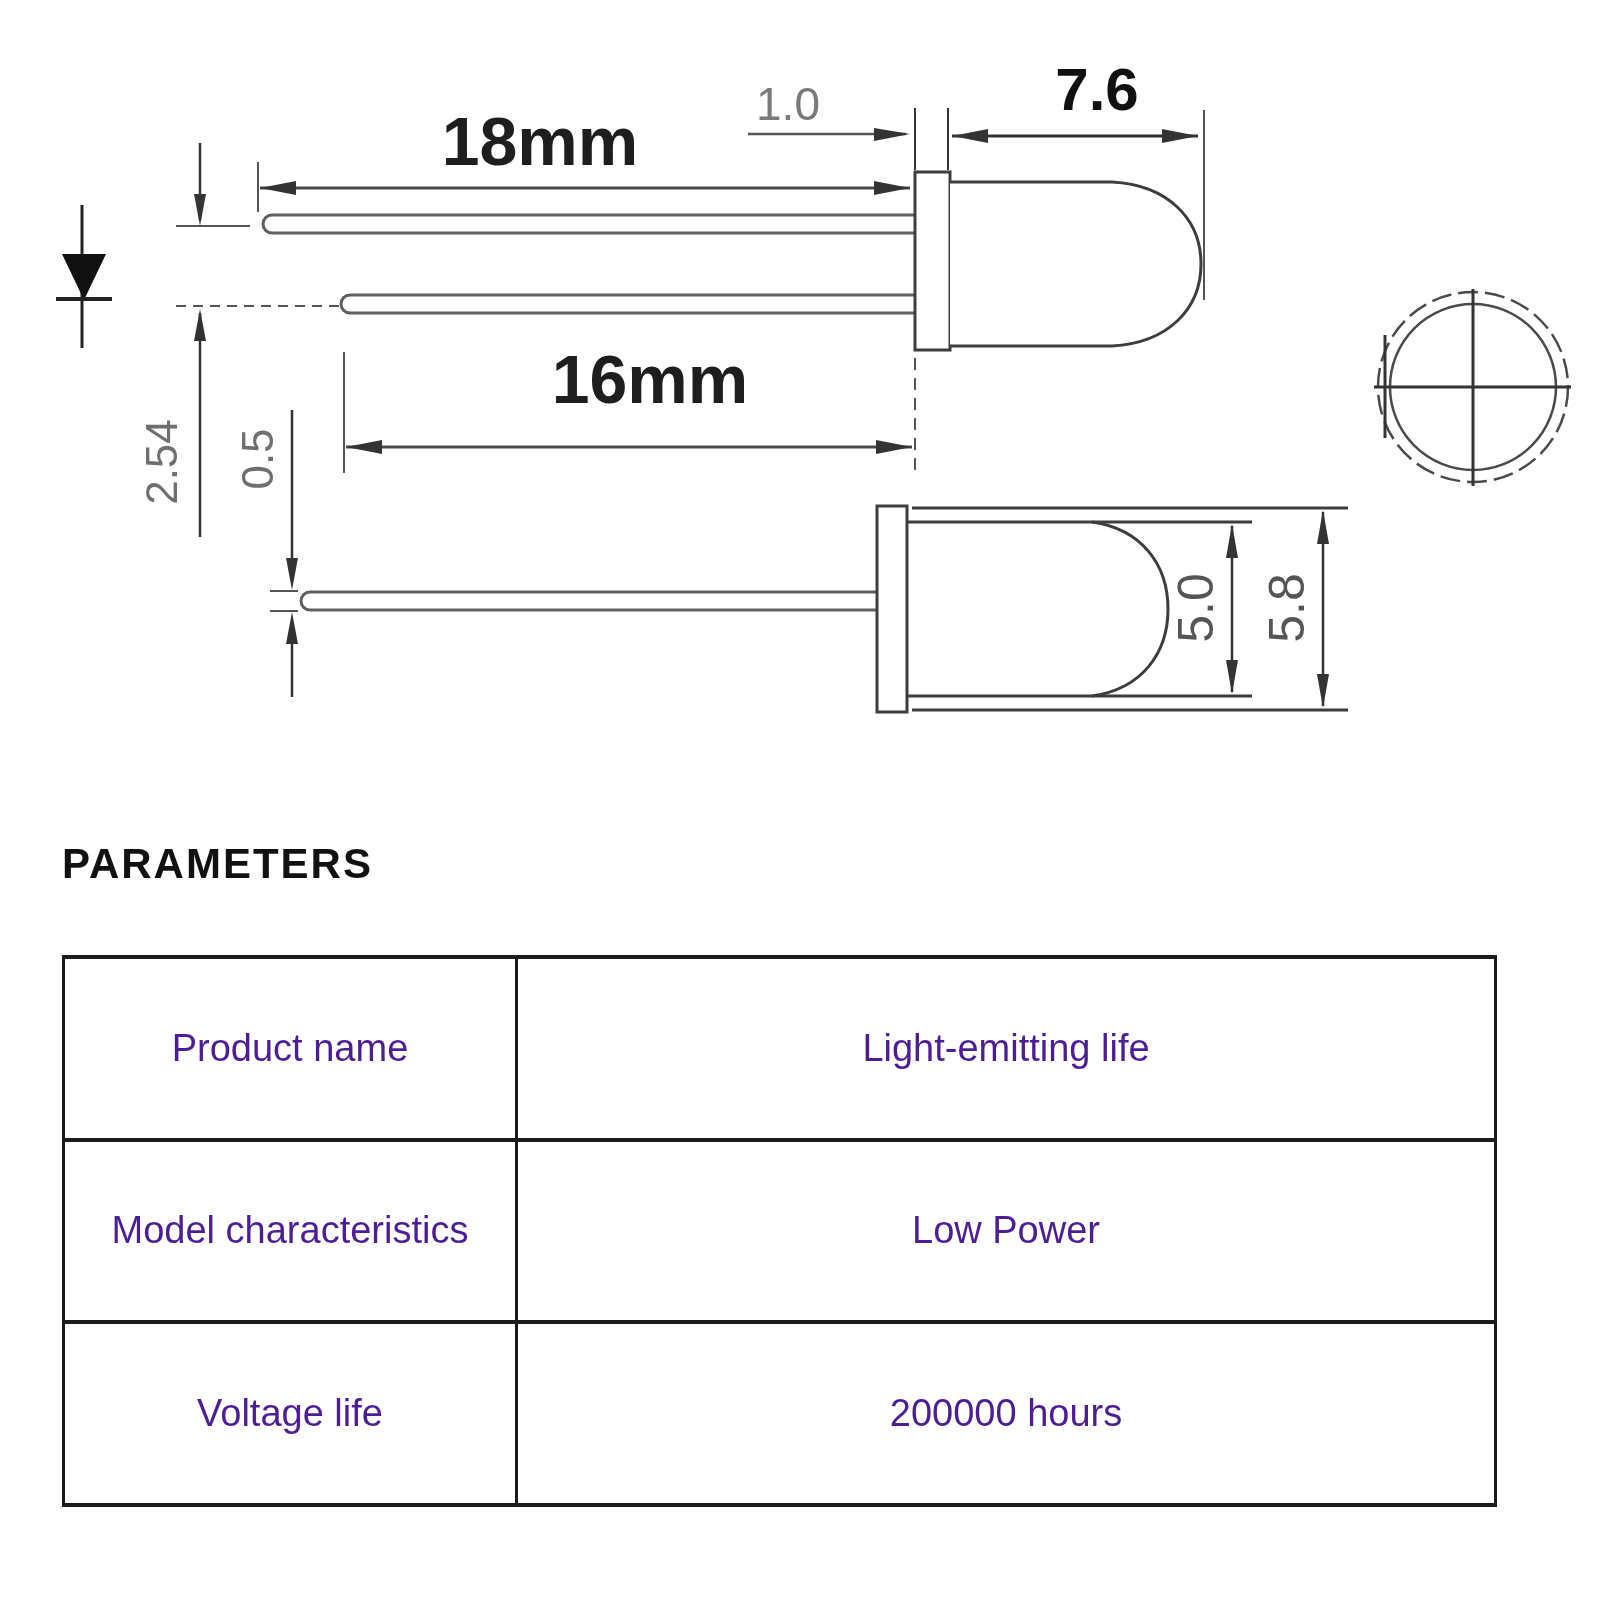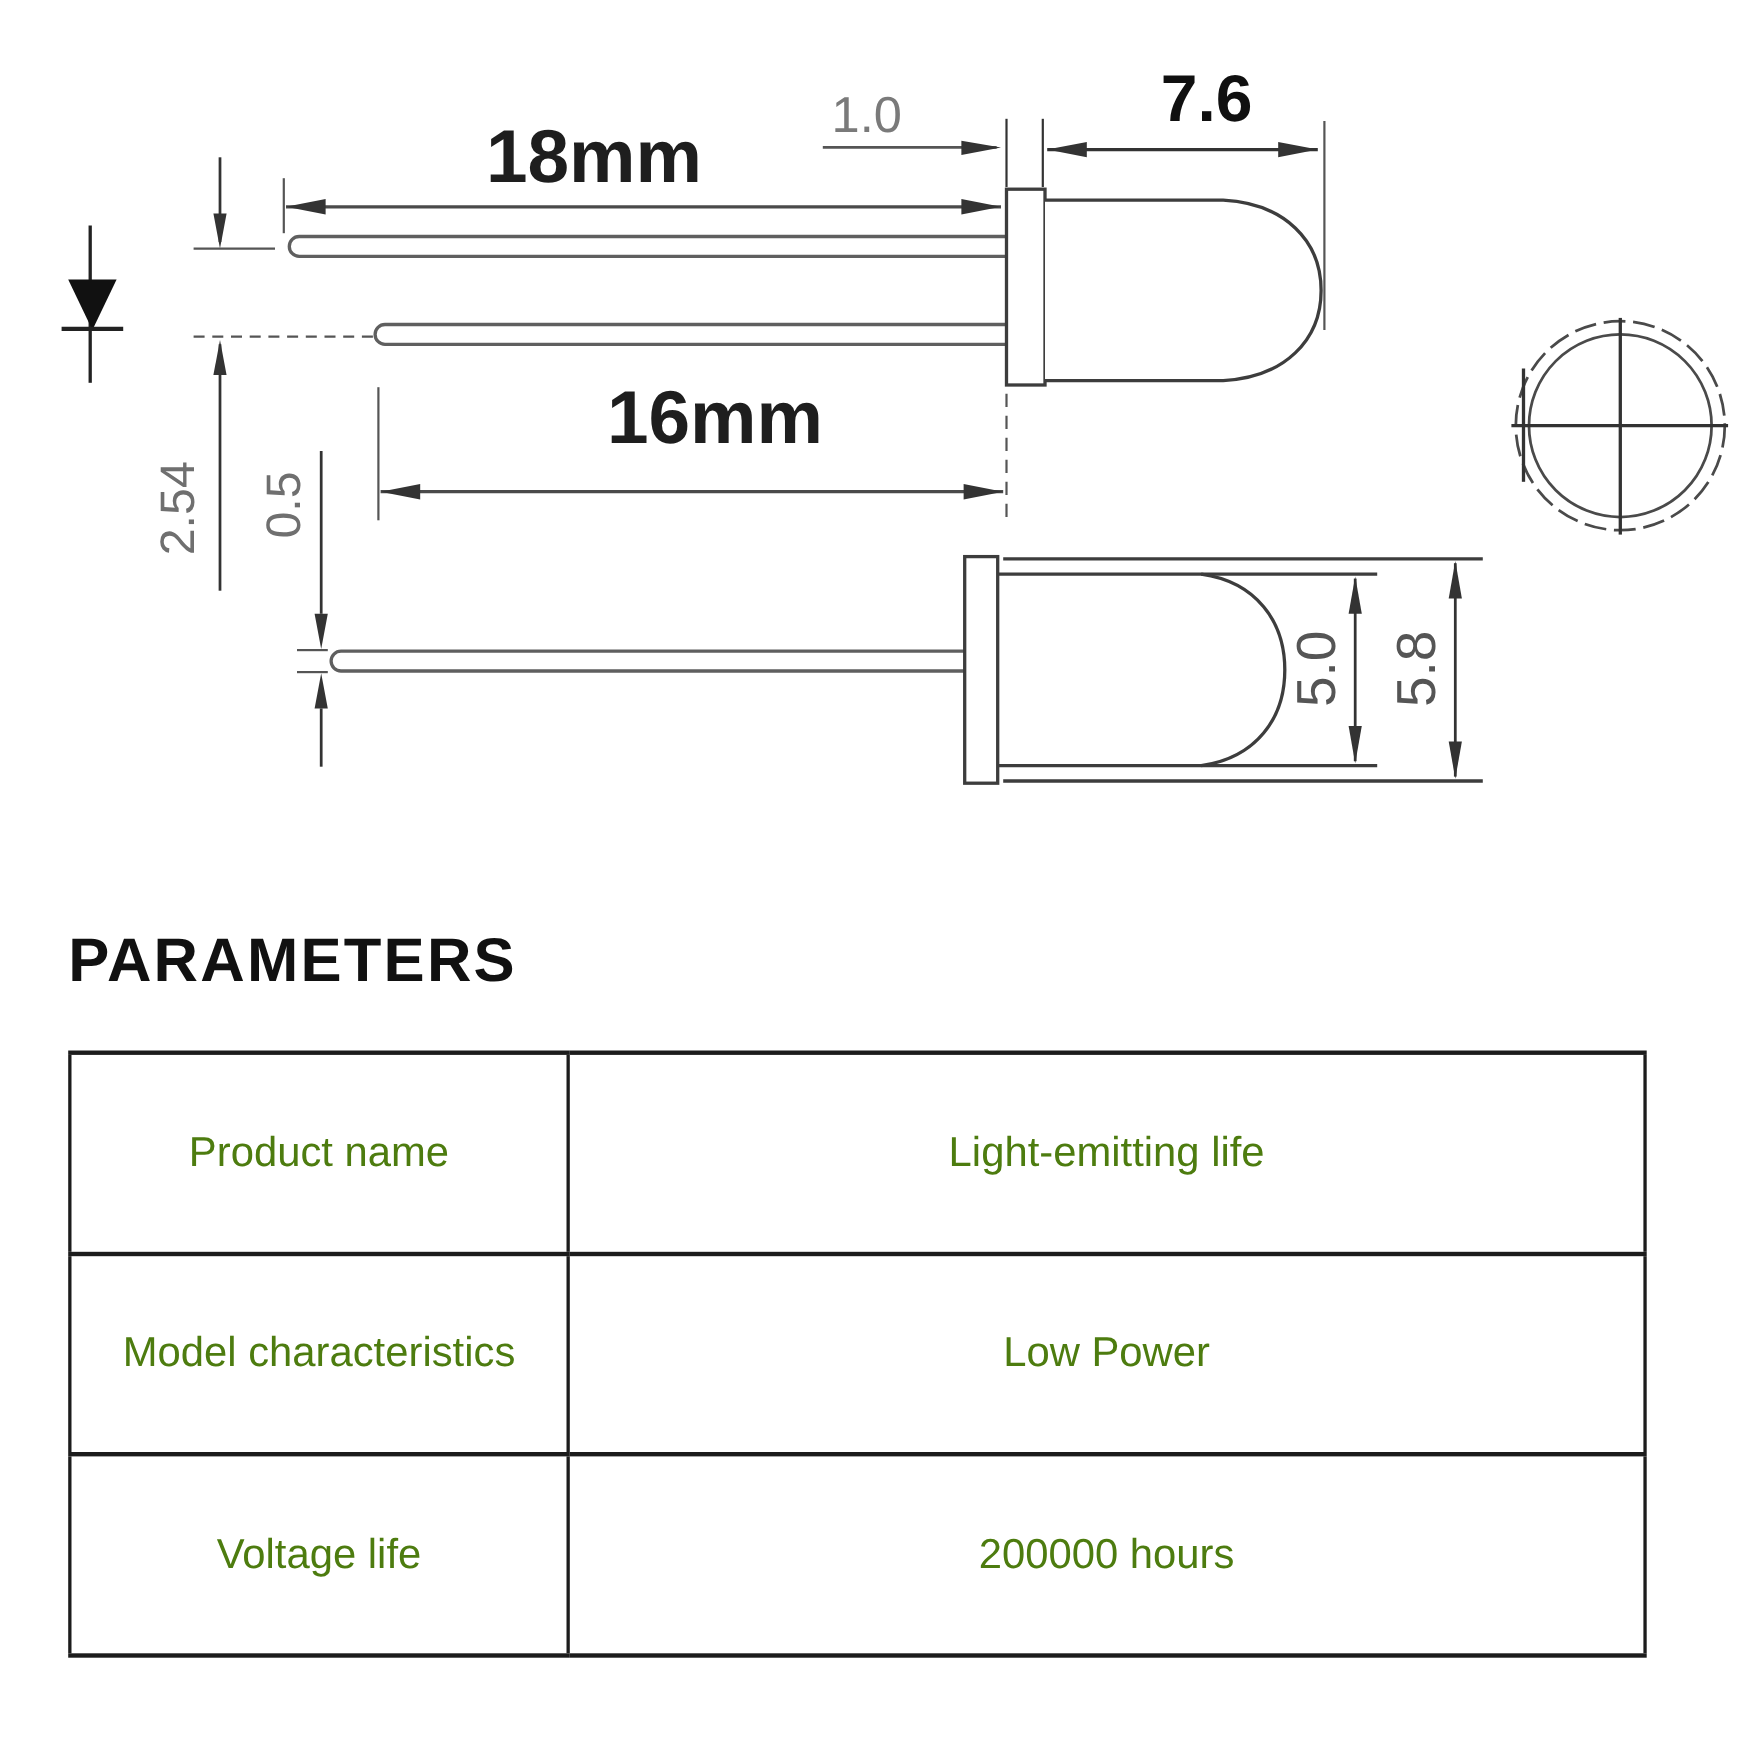--- a/index.html
+++ b/index.html
@@ -9,33 +9,33 @@
   }
   .diagram-wrap{position:absolute;left:0;top:0;width:1600px;height:810px;}
   svg text{font-family:"Liberation Sans", sans-serif;}
   .dim-big{font-size:68px;font-weight:600;fill:#1e1e1e;}
   .dim-bold{font-size:60px;font-weight:700;fill:#101010;}
   .dim-small{font-size:46px;fill:#7a7a7a;}
   .dim-rot{font-size:44px;fill:#6f6f6f;}
   .dim-rot2{font-size:50px;fill:#555555;}
   .section-heading{
     position:absolute;left:62px;top:840px;
-    font-size:56px;font-weight:700;color:#111;letter-spacing:2px;
+    font-size:42px;font-weight:700;color:#111;letter-spacing:2px;
   }
   table.params{
     position:absolute;left:62px;top:955px;
     width:1408px;height:552px;
     border-collapse:collapse;table-layout:fixed;
     background:#fff;
   }
   table.params td{
     border:3px solid #1c1c1c;
     border-top-width:4px;border-bottom-width:4px;
     text-align:center;vertical-align:middle;
-    font-size:38px;color:#4d7c0f;
+    font-size:38px;color:#4c1d95;
     padding:0 6px;overflow:hidden;white-space:nowrap;
   }
   table.params td.col-label{width:438px;}
   table.params td.col-value{width:964px;}
 </style>
 </head>
 <body>
 
 <div class="diagram-wrap">
 <svg width="1600" height="810" viewBox="0 0 1600 810">

